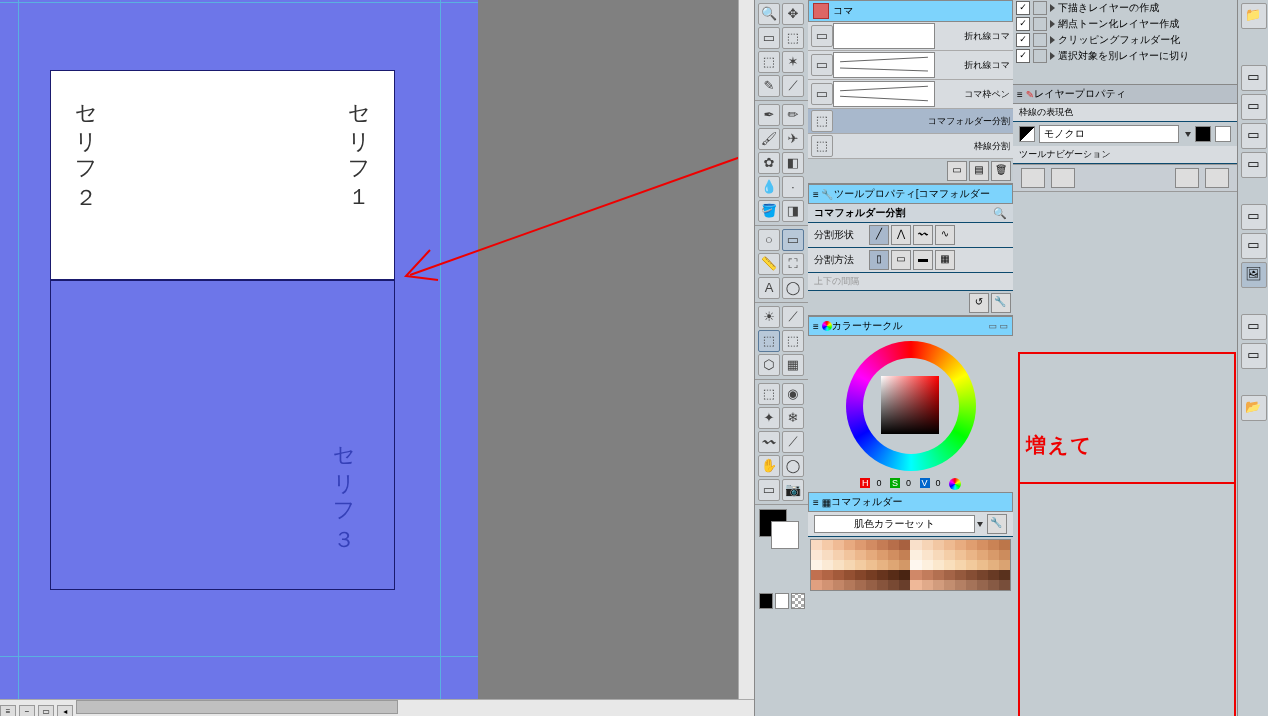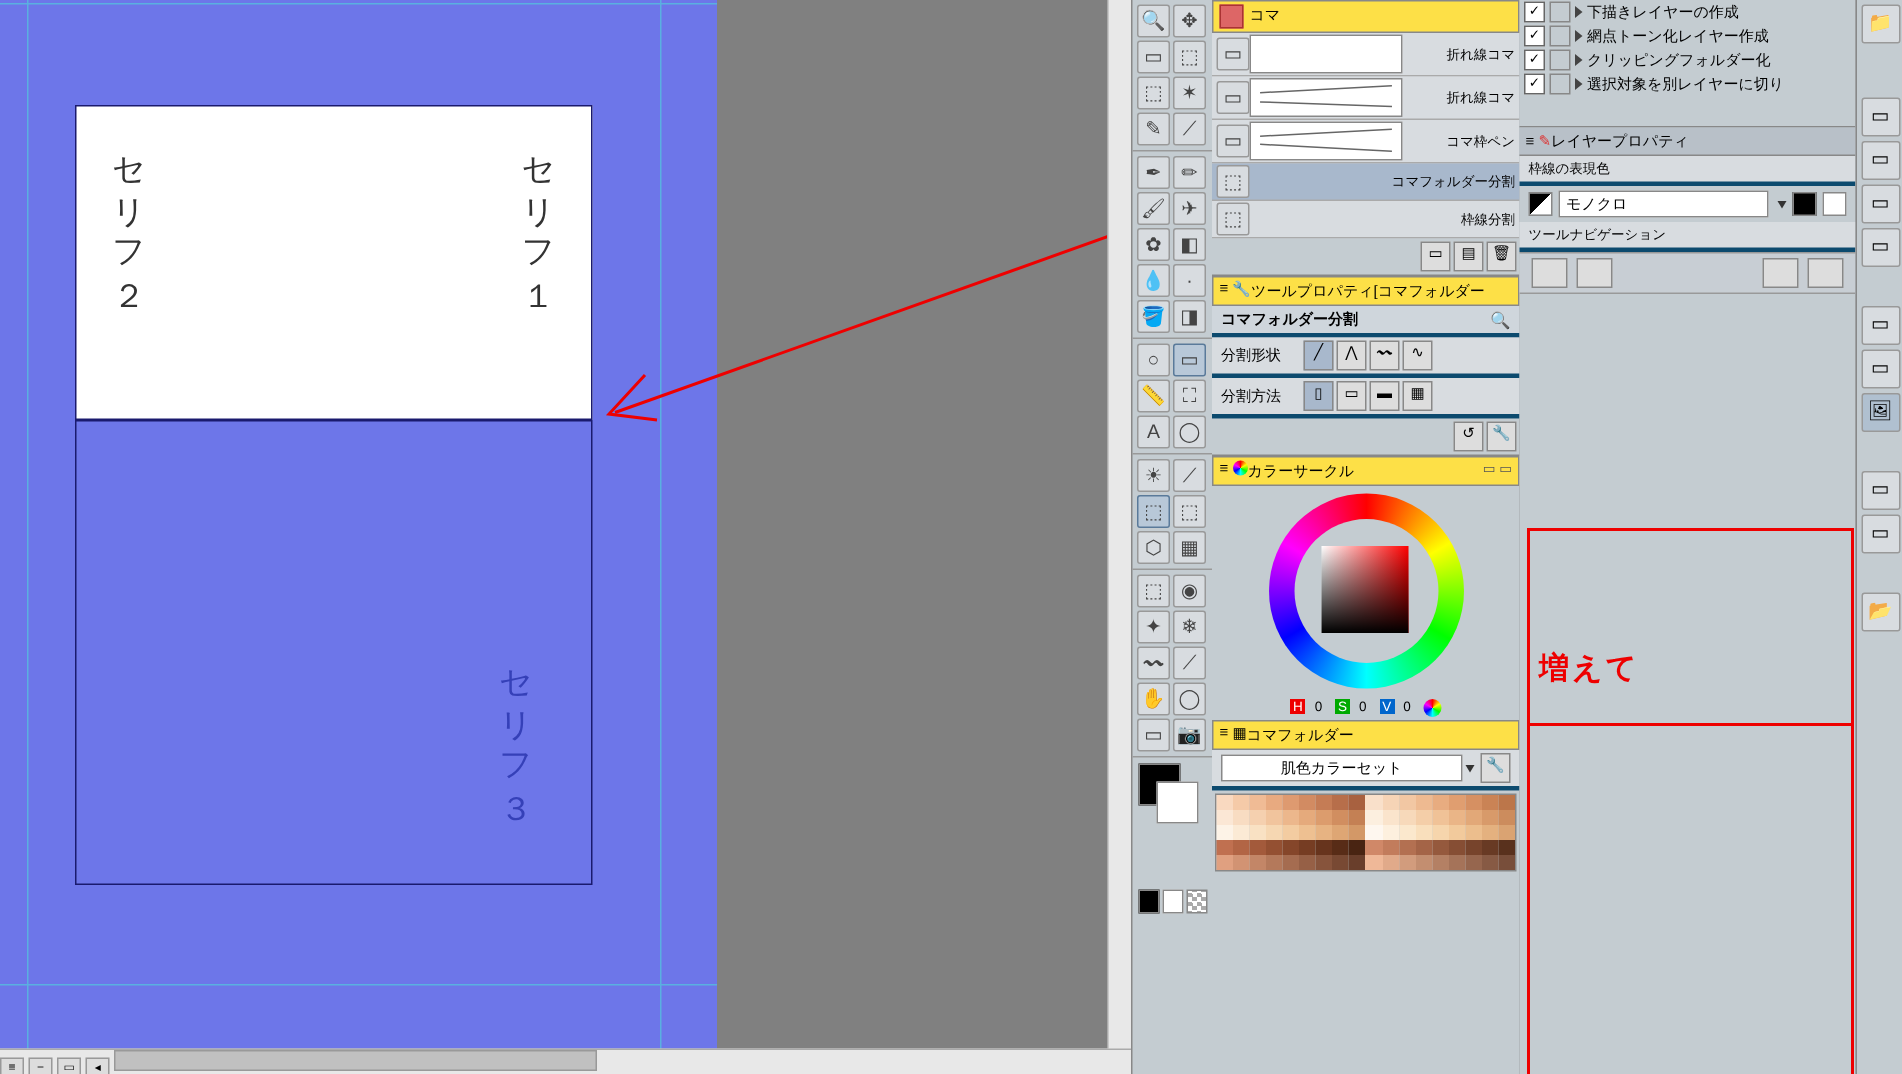--- a/index.html
+++ b/index.html
@@ -19,27 +19,27 @@
 .gv{width:1px;height:700px;top:0}
 .arrow-line{position:absolute;left:400px;top:120px;width:440px;height:170px;pointer-events:none}
 .toolcol{position:absolute;left:754px;top:0;width:54px;height:716px;background:#c4ccd1;border-left:1px solid #888;border-right:1px solid #888}
 .tc-btn{width:22px;height:22px;float:left;margin:1px;border:1px solid #999;background:#d8dce0;border-radius:2px;box-sizing:border-box;font-size:13px;text-align:center;line-height:20px;color:#444}
 .tc-btn.sel{background:#b8c8d8;border-color:#5a7a9a}
 .tc-grp{clear:both;border-bottom:1px solid #999;padding:2px;overflow:hidden}
 .colorbox{position:absolute;left:758px;top:480px;width:40px;height:40px}
 .cb1{position:absolute;width:26px;height:26px;background:#000;border:1px solid #888;left:0;top:0}
 .cb2{position:absolute;width:26px;height:26px;background:#fff;border:1px solid #888;left:12px;top:12px}
 .midcol{position:absolute;left:808px;top:0;width:205px;height:716px;background:#c4ccd1}
-.panel-hdr{background:#fde047;border:1px solid #888;padding:2px 4px;font-size:10px;display:flex;}
+.panel-hdr{background:#7dd3fc;border:1px solid #888;padding:2px 4px;font-size:10px;display:flex;align-items:center}
 .panel-hdr .x{margin-left:auto;font-size:9px;color:#555}
 .frame-row{display:flex;align-items:center;border-bottom:1px solid #aaa;padding:1px 3px;font-size:10px;background:#d8dce0}
 .frame-row.sel{background:#a8b8cc}
 .frame-thumb{width:100px;height:24px;border:1px solid #888;background:#fff;margin-right:4px;position:relative}
 .frame-lbl{margin-left:auto;font-size:9px}
-.prop-row{display:flex;align-items:center;padding:2px 6px;font-size:10px;background:#d8dce0;border-bottom:3px solid #0c4a6e}
+.prop-row{display:flex;align-items:center;padding:2px 6px;font-size:10px;background:#d8dce0;border-bottom:1px solid #0c4a6e}
 .prop-lbl{width:55px}
 .prop-btns{display:flex;gap:2px}
 .pbtn{width:18px;height:18px;border:1px solid #888;background:#ddd;font-size:10px;text-align:center;line-height:16px}
 .pbtn.sel{background:#a8b8cc}
 .prop-val{margin-left:auto;font-size:10px}
 .wheel{width:130px;height:130px;margin:5px auto;position:relative}
 .wheel-ring{width:130px;height:130px;border-radius:50%;background:conic-gradient(red,yellow,lime,cyan,blue,magenta,red);position:absolute}
 .wheel-ring::after{content:'';position:absolute;left:17px;top:17px;width:96px;height:96px;background:#c4ccd1;border-radius:50%}
 .wheel-sq{position:absolute;left:35px;top:35px;width:58px;height:58px;background:linear-gradient(to top,#000,transparent),linear-gradient(to right,#fff,red)}
 .hsv{font-size:9px;text-align:center;padding:2px}
@@ -224,20 +224,23 @@
     </div>
   </div>
   <div class="prop-row">
     <span class="prop-lbl">分割方法</span>
     <div class="prop-btns">
       <div class="pbtn sel">▯</div>
       <div class="pbtn">▭</div>
       <div class="pbtn">▬</div>
       <div class="pbtn">▦</div>
     </div>
+  </div>
+  <div class="prop-row small" style="color:#999">
+    <span class="prop-lbl">上下の間隔</span>
   </div>
   <div style="display:flex;justify-content:flex-end;gap:2px;padding:2px;border-bottom:1px solid #888">
     <div class="pbtn">↺</div>
     <div class="pbtn">🔧</div>
   </div>
 
   <div class="panel-hdr">
     <span>≡</span>&nbsp;
     <span style="width:10px;height:10px;border-radius:50%;background:conic-gradient(red,yellow,lime,cyan,blue,magenta,red);display:inline-block"></span>
     <span>カラーサークル</span>

